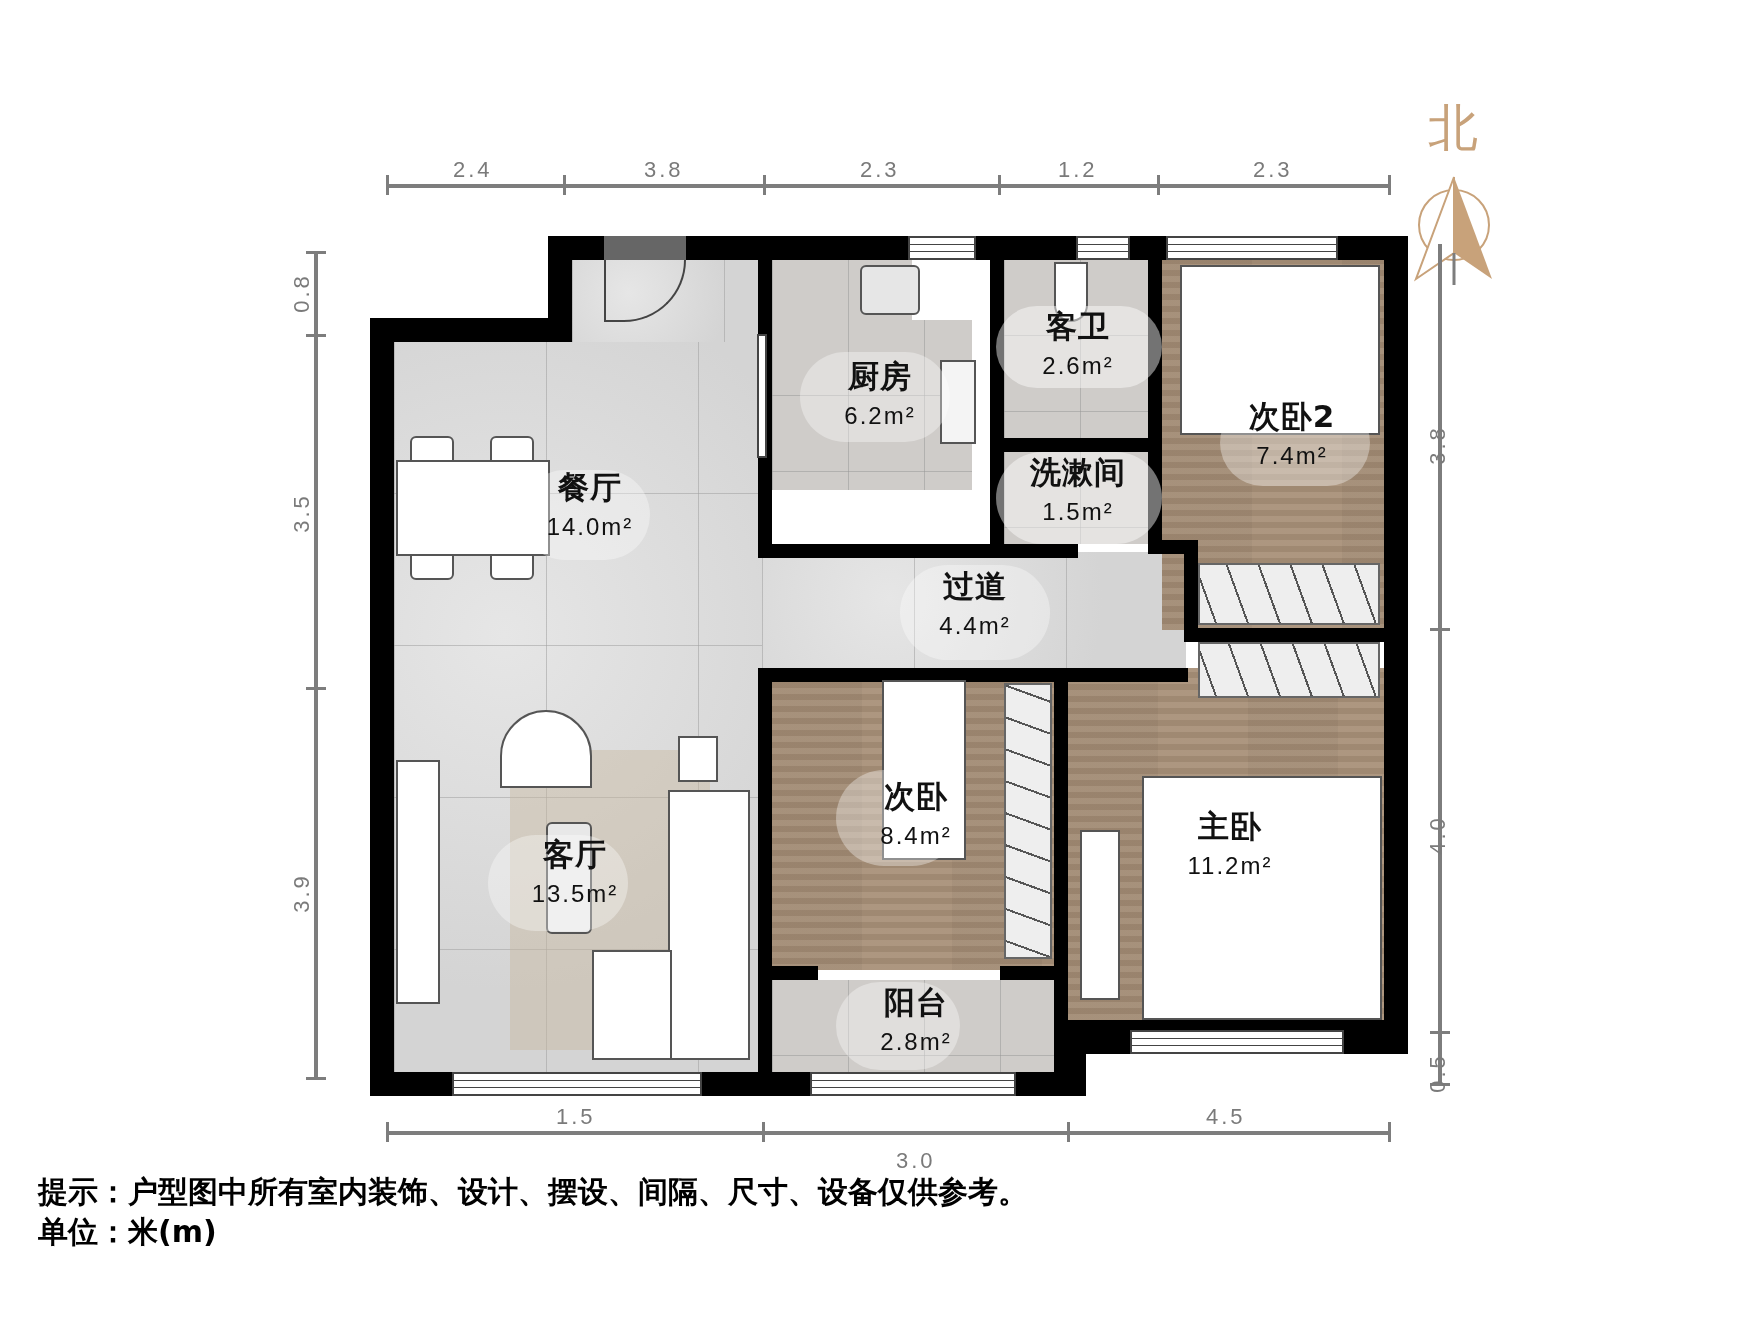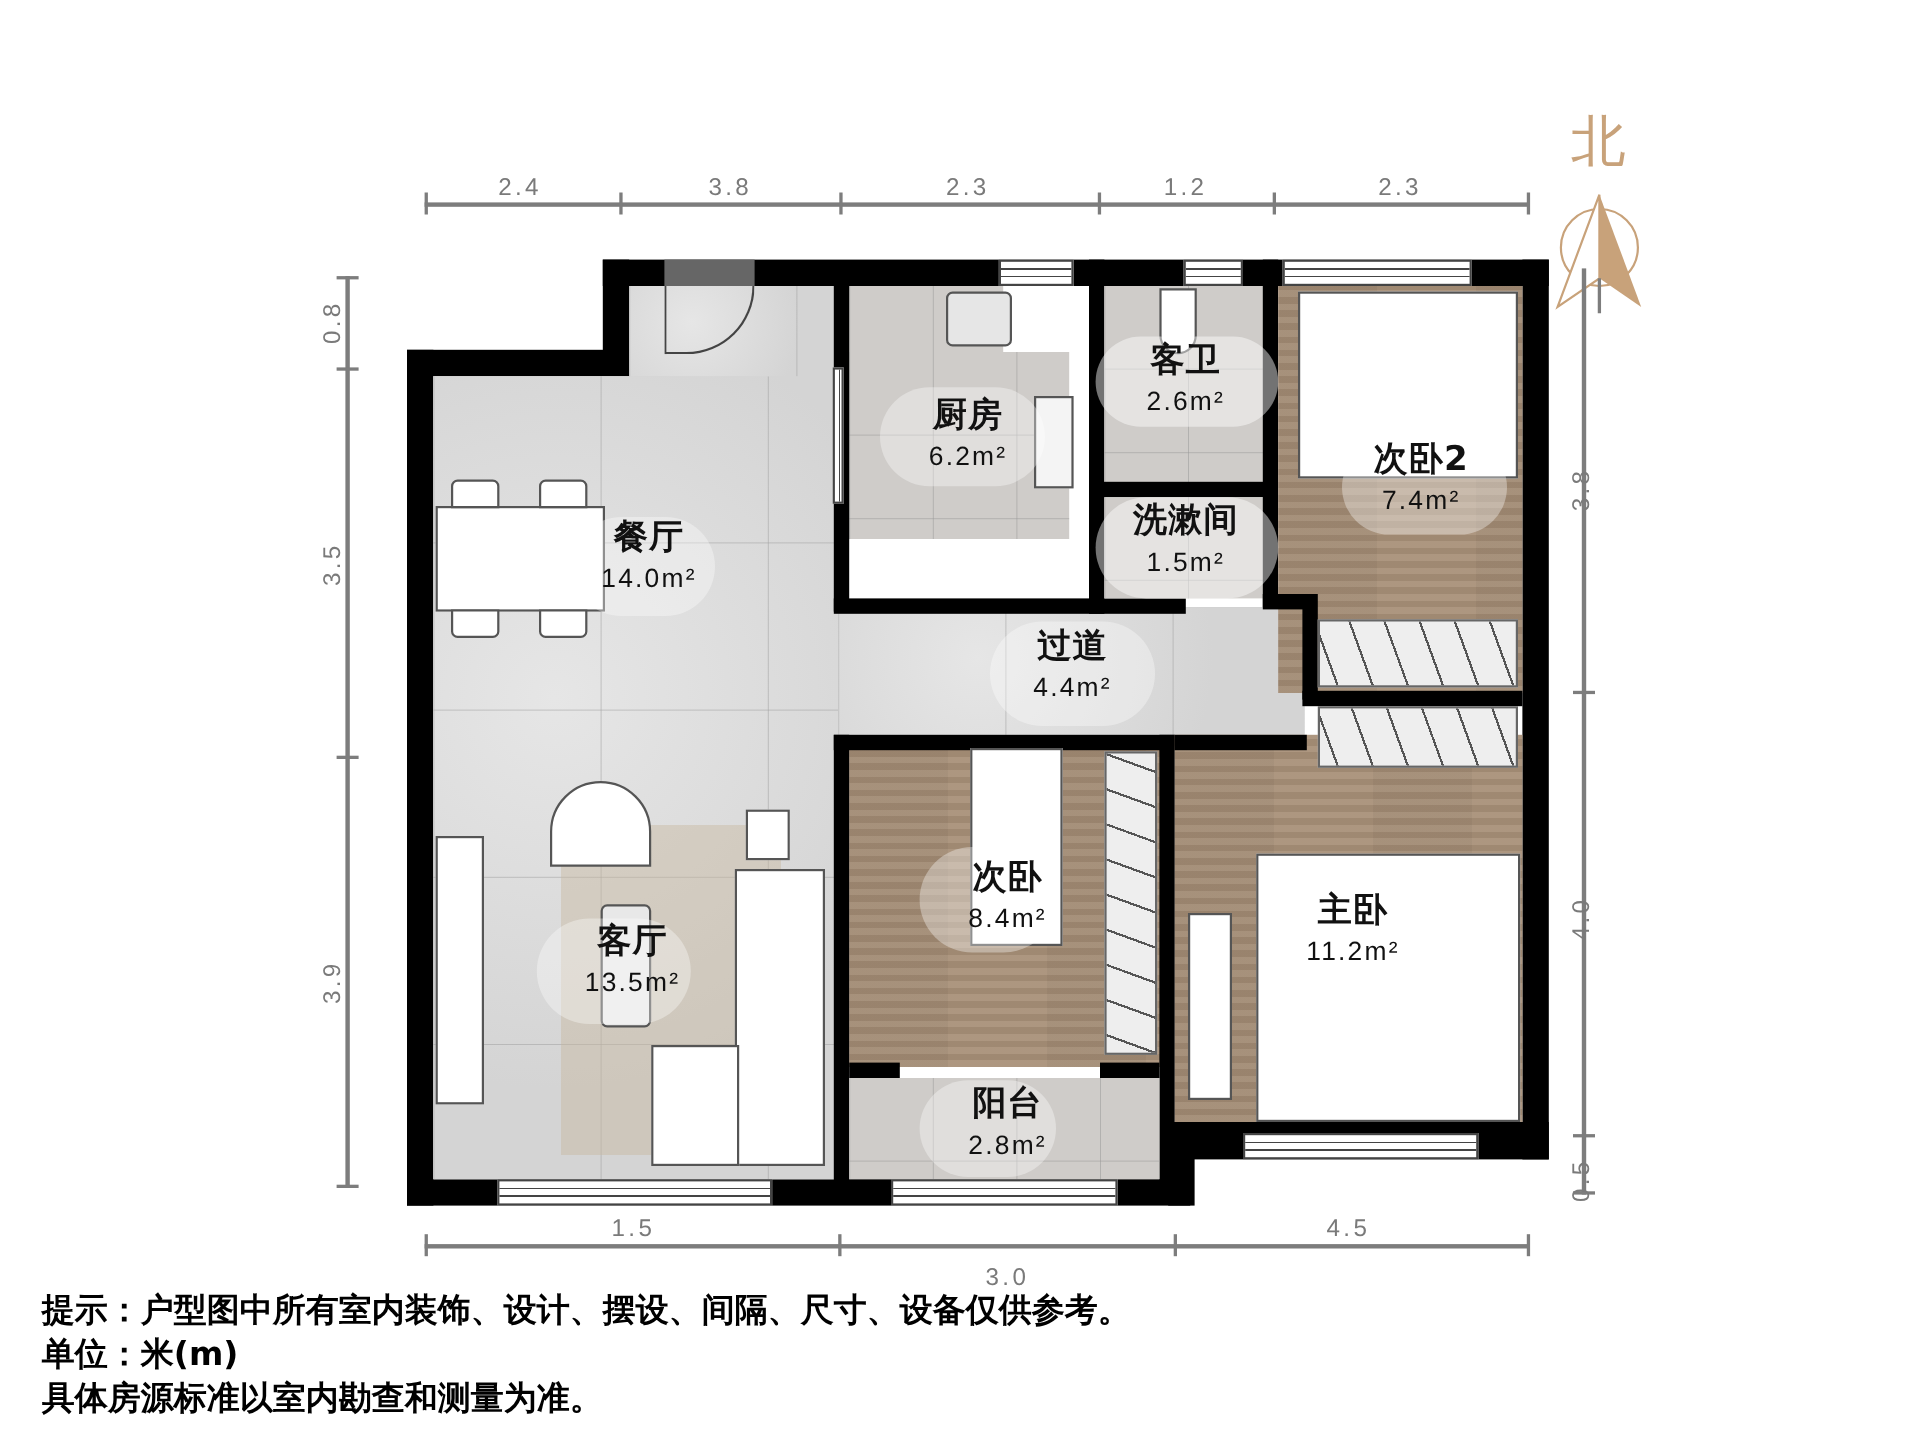--- a/index.html
+++ b/index.html
@@ -236,14 +236,13 @@
   <div class="blob" style="left:836px;top:982px;width:124px;height:88px;"></div>
   <div class="lbl" style="left:846px;top:982px;width:140px;">
     <span class="name">阳台</span>
     <span class="area">2.8m²</span>
   </div>
 </div>
 
 <div class="notes">
   <div>提示：户型图中所有室内装饰、设计、摆设、间隔、尺寸、设备仅供参考。</div>
   <div>单位：米(m)</div>
-  <div>具体房源标准以室内勘查和测量为准。</div>
 </div>
 
 </body></html>

